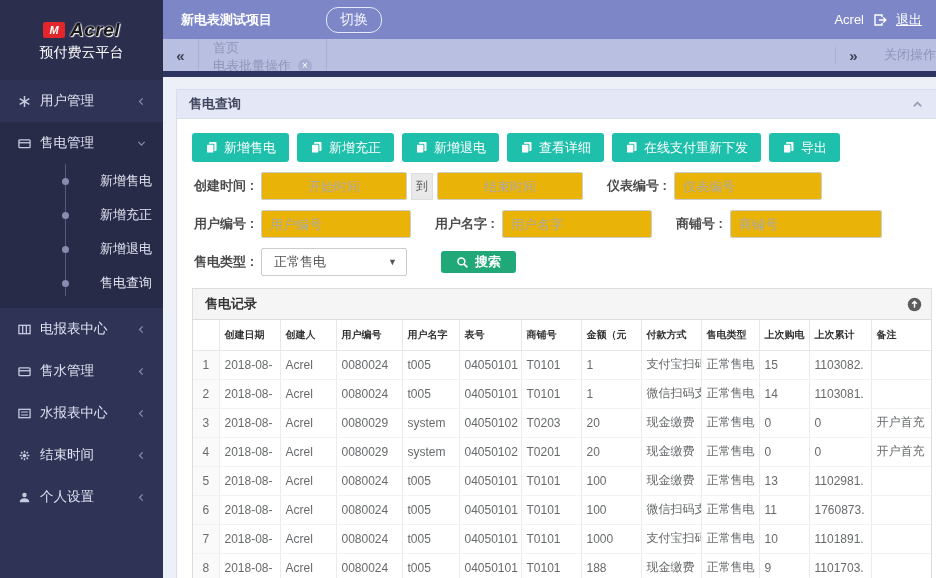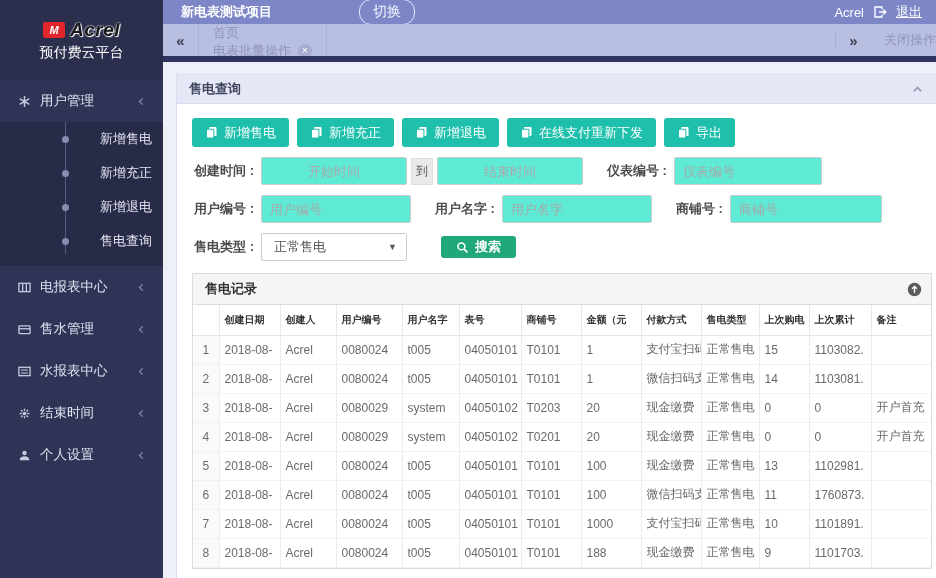--- a/index.html
+++ b/index.html
@@ -20,21 +20,21 @@
   .menu-item { height:42px; display:flex; align-items:center; padding:0 16px 0 18px; font-size:13.5px; cursor:pointer; }
   .mi-icon { width:15px; height:14px; margin-right:7px; color:#c7cbe0; display:flex; align-items:center; }
   .mi-label { flex:1; }
   .mi-chev { color:#858aad; display:flex; align-items:center; }
   .submenu { position:relative; padding-bottom:8px; }
   .submenu:before { content:""; position:absolute; left:65px; top:0; bottom:12px; width:1px; background:#565b7f; }
   .submenu-item { height:34px; display:flex; align-items:center; padding-left:100px; position:relative; font-size:13px; color:#e2e4f2; cursor:pointer; }
   .submenu-item:before { content:""; position:absolute; left:62px; top:14px; width:7px; height:7px; border-radius:50%; background:#878cb0; }
   
   .main { flex:1; display:flex; flex-direction:column; min-width:0; }
-  .topbar { height:24px; background:#7d87c8; display:flex; align-items:center; padding:0 14px 0 18px; color:#fff;gap:33px; }
+  .topbar { height:39px; background:#7d87c8; display:flex; align-items:center; padding:0 14px 0 18px; color:#fff; }
   .project-name { font-size:13px; font-weight:bold; }
   .switch-pill { margin-left:54px; border:1px solid #e6e9fa; border-radius:12px; background:transparent; color:#f2f4ff; font-size:14px; padding:3px 13px; cursor:pointer; font-family:inherit; }
   .topbar-right { margin-left:auto; display:flex; align-items:center; gap:9px; font-size:13px; }
   .username { color:#fff; }
   .logout-label { color:#fff; text-decoration:underline; cursor:pointer; }
   .logout-icon { display:flex; cursor:pointer; }
   
   .tabbar { height:32px; background:#b9bfe1; display:flex; align-items:stretch; overflow:hidden; }
   .tab-nav { width:36px; display:flex; align-items:center; justify-content:center; color:#3f4254; font-size:15px; font-weight:bold; cursor:pointer; }
   .tab-nav.left { border-right:1px solid #a9afd6; }
@@ -54,21 +54,21 @@
   .panel { background:#fff; border:1px solid #d7dcee; border-right:none; height:520px; }
   .panel-hd { height:29px; background:#e3e7f6; border-bottom:1px solid #d7dcee; display:flex; align-items:center; padding:0 12px; font-size:13px; font-weight:bold; color:#42465f; }
   .panel-chev { margin-left:auto; display:flex; cursor:pointer; }
   .panel-bd { padding:14px 4px 0 15px; }
   .btn-row { display:flex; gap:8px; }
   .btn { height:29px; display:flex; align-items:center; gap:6px; background:#1ec0ac; color:#fff; font-size:13px; padding:0 13px; border:none; border-radius:3px; cursor:pointer; font-family:inherit; white-space:nowrap; }
   .frow { display:flex; align-items:center; margin-top:10px; }
   .flabel { font-size:13px; font-weight:bold; color:#4c4c4c; white-space:nowrap; margin-right:7px; }
   .flabel.w1 { width:62px; text-align:right; }
   .gap { margin-left:24px; }
-  .inp { height:28px; border:1px solid #ccc; border-radius:2px; padding:0 8px; font-size:13px; color:#555; font-family:inherit; background:#5eead4; }
+  .inp { height:28px; border:1px solid #ccc; border-radius:2px; padding:0 8px; font-size:13px; color:#555; font-family:inherit; background:#eab308; }
   .inp::placeholder { color:#a9a9a9; }
   .inp.date { width:146px; text-align:center; }
   .w148 { width:148px; } .w150 { width:150px; } .w152 { width:152px; }
   .to-badge { width:22px; height:27px; background:#e9e9e9; border:1px solid #dedede; display:flex; align-items:center; justify-content:center; font-size:12px; color:#555; margin:0 4px; }
   .select { width:146px; height:28px; border:1px solid #ccc; border-radius:2px; display:flex; align-items:center; padding:0 9px 0 12px; font-size:13px; color:#555; cursor:pointer; background:#fff; }
   .select-arrow { margin-left:auto; font-size:9px; color:#555; }
   .select-arrow:after { content:"▼"; }
   .search-btn { margin-left:34px; height:22px; display:flex; align-items:center; gap:6px; background:#21a878; color:#fff; font-size:13px; font-weight:bold; padding:0 15px; border:none; border-radius:3px; cursor:pointer; font-family:inherit; }
   
   .inner { margin-top:12px; border:1px solid #ddd; background:#fff; }
@@ -101,20 +101,34 @@
           </span>
           <span class="mi-label">用户管理</span>
           <span class="mi-chev">
             <svg viewBox="0 0 14 14" width="11" height="11">
               <path d="M8.5 3L4.5 7l4 4" fill="none" stroke="currentColor" stroke-width="1.6"></path>
             </svg>
           </span>
         </div>
       </div>
       <div class="menu-section expanded">
+        <div class="menu-item">
+          <span class="mi-icon">
+            <svg viewBox="0 0 14 14" width="13" height="13">
+              <rect x="1" y="3" width="12" height="8.5" rx="1" fill="none" stroke="currentColor" stroke-width="1.4"></rect>
+              <line x1="1" y1="6.2" x2="13" y2="6.2" stroke="currentColor" stroke-width="1.4"></line>
+            </svg>
+          </span>
+          <span class="mi-label">售电管理</span>
+          <span class="mi-chev">
+            <svg viewBox="0 0 14 14" width="11" height="11">
+              <path d="M3 5l4 4 4-4" fill="none" stroke="currentColor" stroke-width="1.6"></path>
+            </svg>
+          </span>
+        </div>
         <div class="submenu">
           <div class="submenu-item">
             <span>新增售电</span>
           </div>
           <div class="submenu-item">
             <span>新增充正</span>
           </div>
           <div class="submenu-item">
             <span>新增退电</span>
           </div>
@@ -284,20 +298,29 @@
               <span>新增充正</span>
             </button>
             <button class="btn">
               <span style="display:flex">
                 <svg viewBox="0 0 14 14" width="13" height="13">
                   <rect x="4.4" y="1.2" width="8" height="9.6" rx="1" fill="#fff"></rect>
                   <rect x="1.6" y="3.6" width="8" height="9.2" rx="1" fill="#fff" stroke="#1ec0ac" stroke-width="1.1"></rect>
                 </svg>
               </span>
               <span>新增退电</span>
+            </button>
+            <button class="btn">
+              <span style="display:flex">
+                <svg viewBox="0 0 14 14" width="13" height="13">
+                  <rect x="4.4" y="1.2" width="8" height="9.6" rx="1" fill="#fff"></rect>
+                  <rect x="1.6" y="3.6" width="8" height="9.2" rx="1" fill="#fff" stroke="#1ec0ac" stroke-width="1.1"></rect>
+                </svg>
+              </span>
+              <span>查看详细</span>
             </button>
             <button class="btn">
               <span style="display:flex">
                 <svg viewBox="0 0 14 14" width="13" height="13">
                   <rect x="4.4" y="1.2" width="8" height="9.6" rx="1" fill="#fff"></rect>
                   <rect x="1.6" y="3.6" width="8" height="9.2" rx="1" fill="#fff" stroke="#1ec0ac" stroke-width="1.1"></rect>
                 </svg>
               </span>
               <span>在线支付重新下发</span>
             </button>

